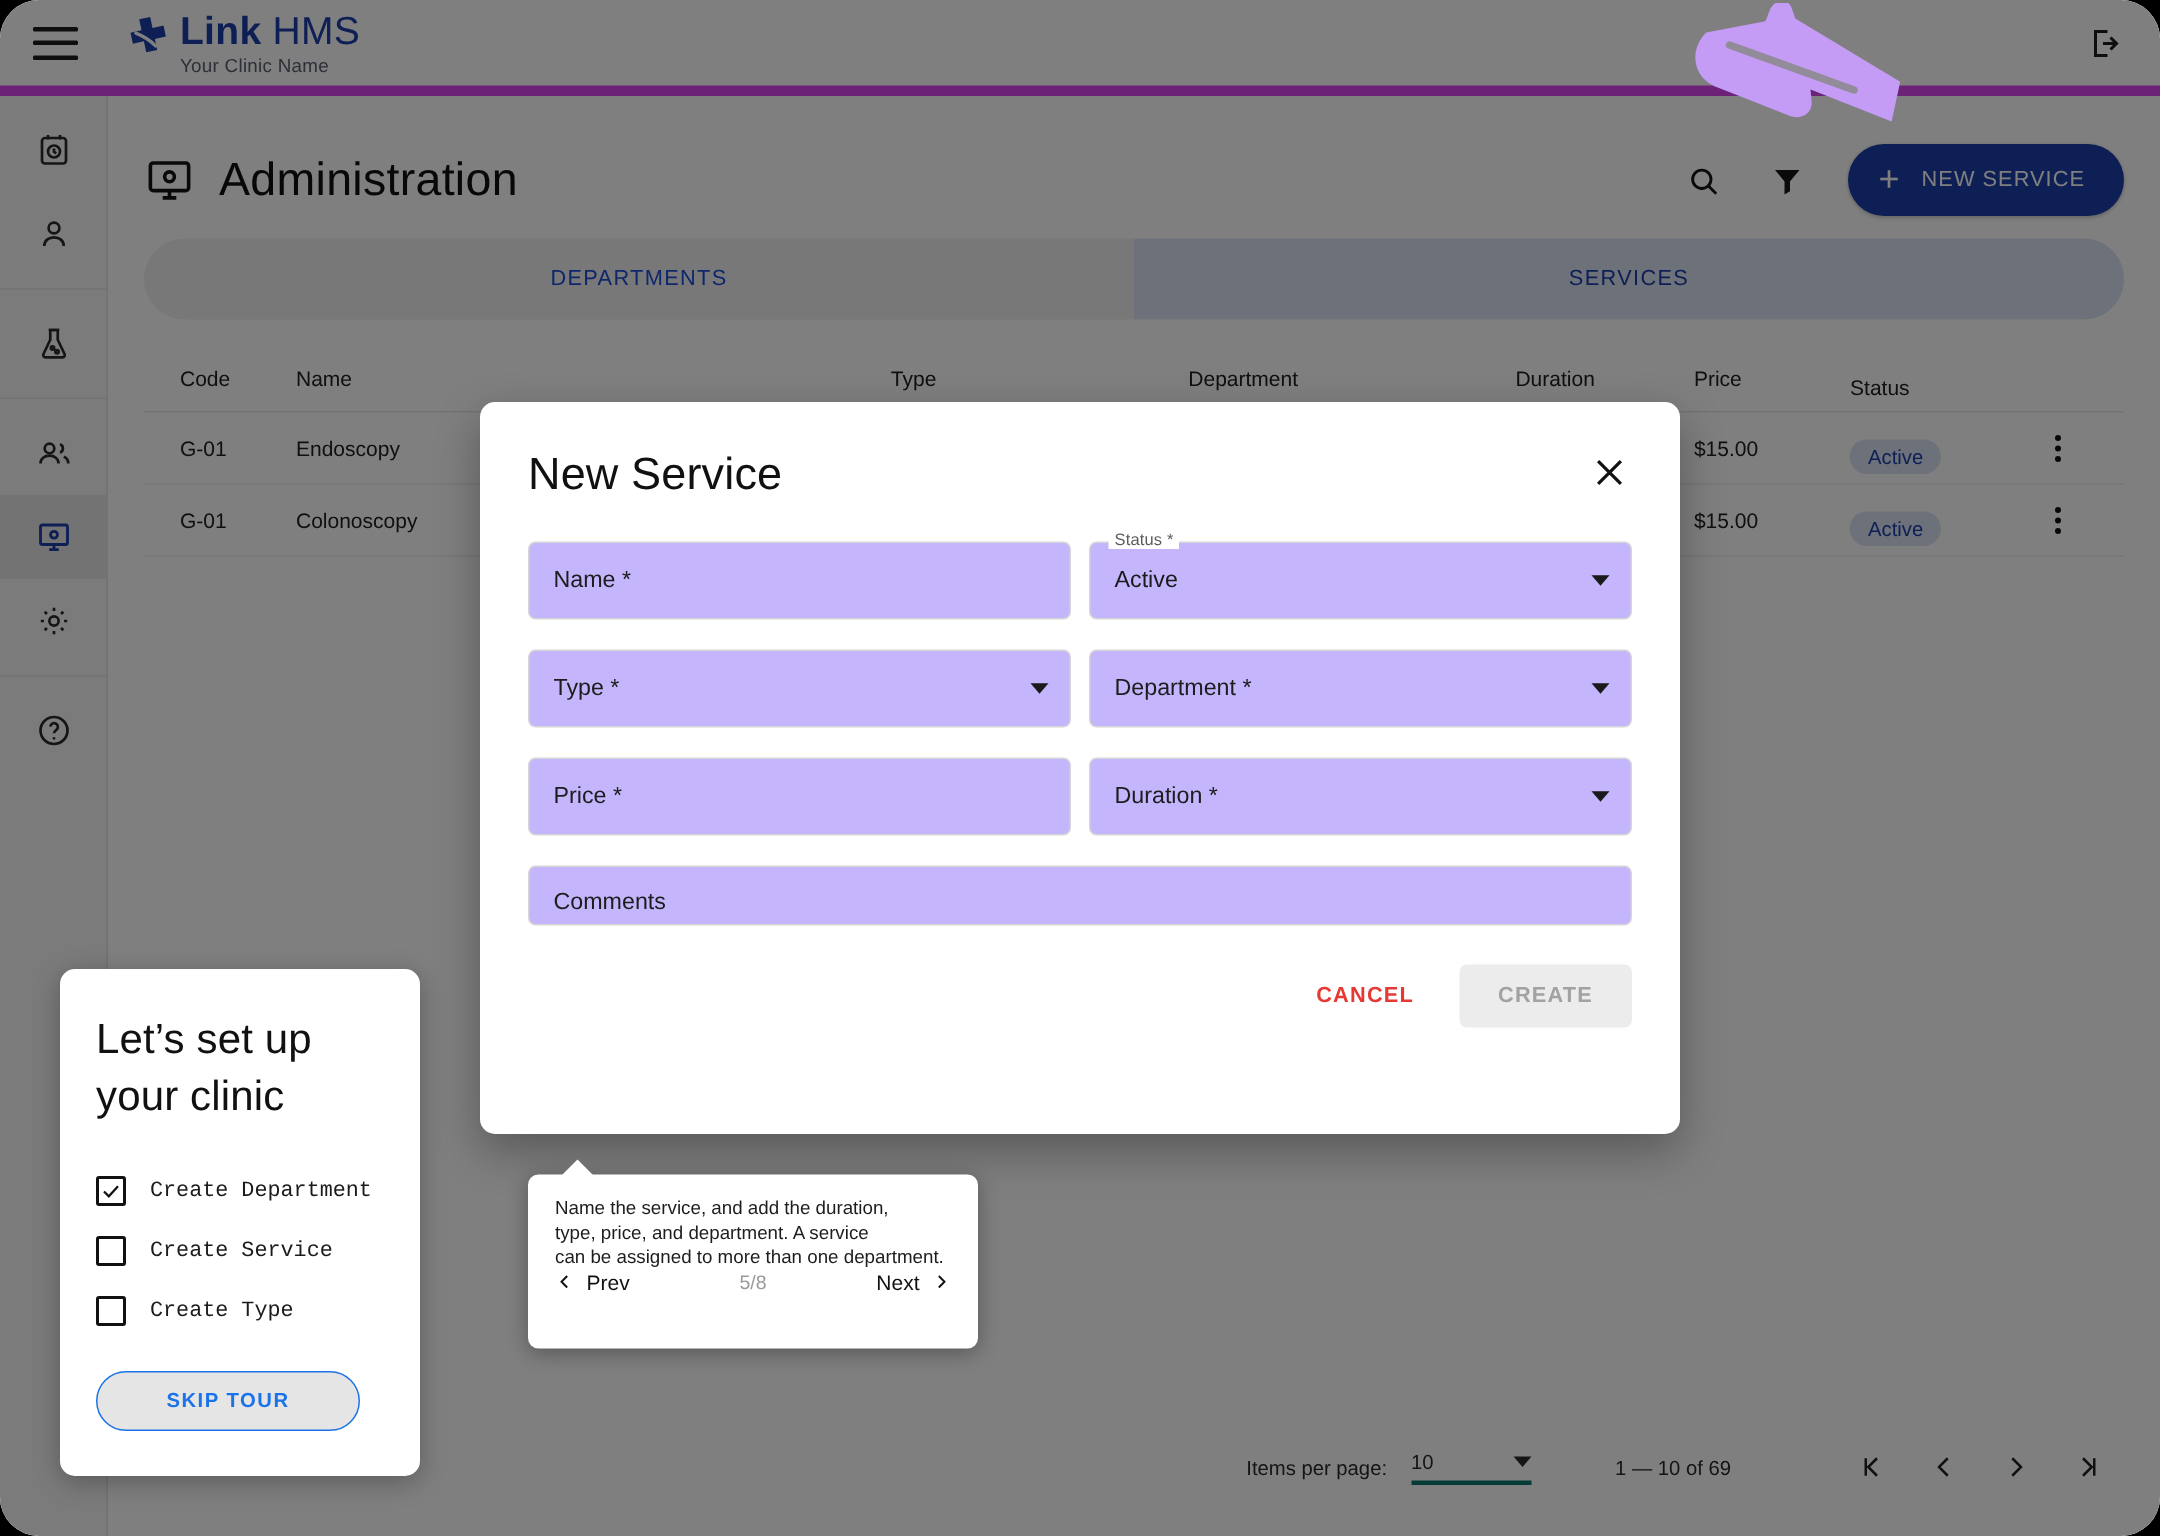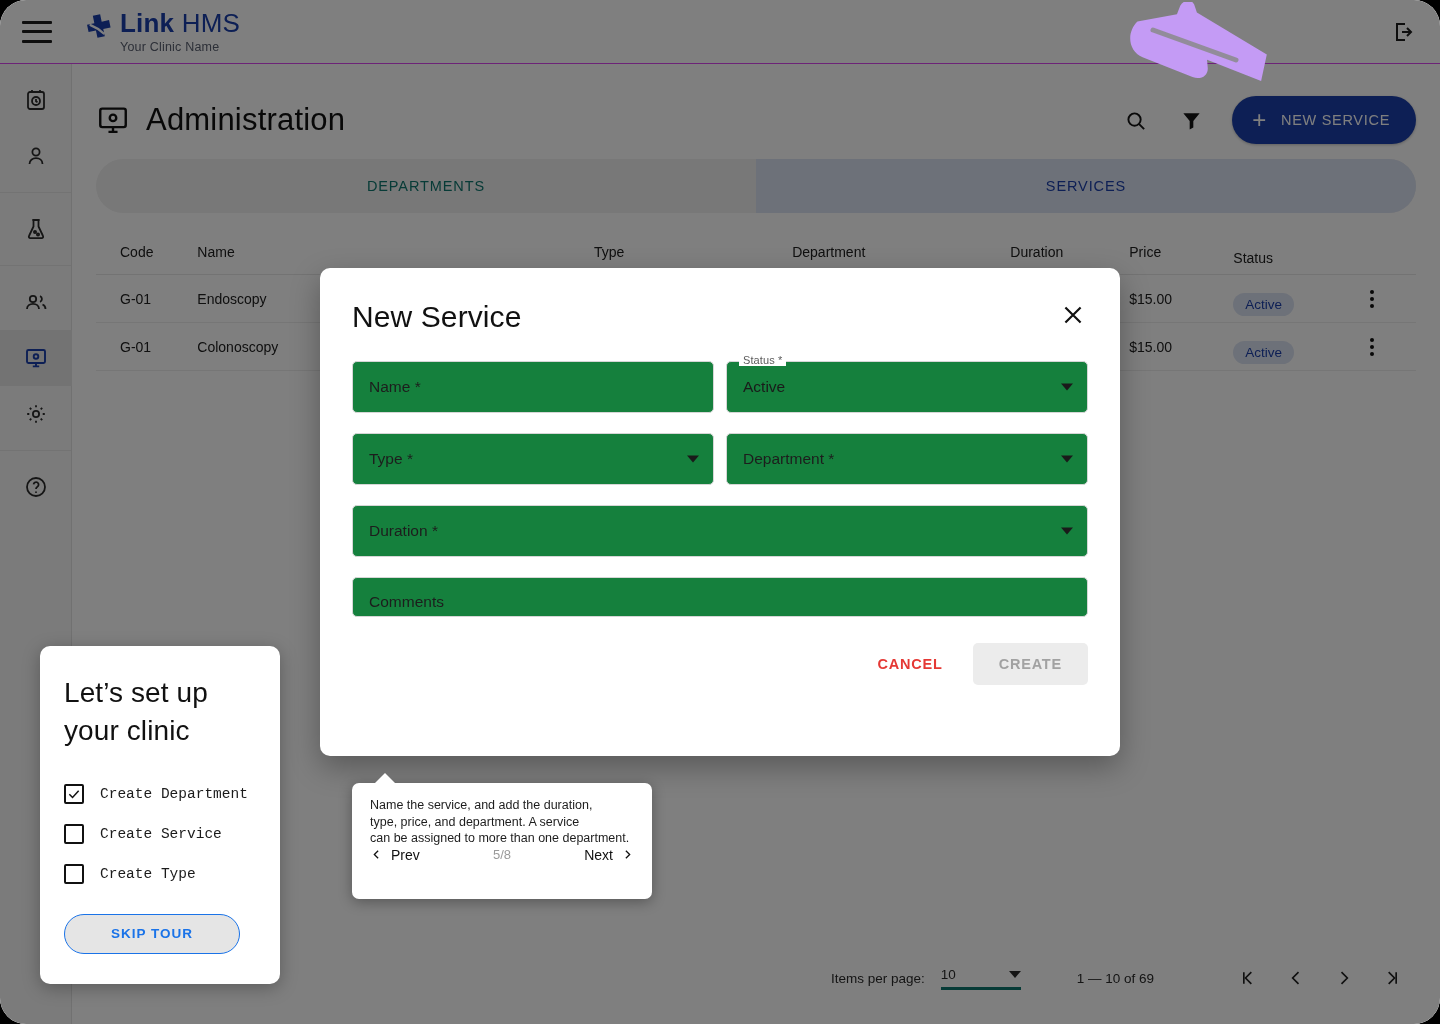--- a/index.html
+++ b/index.html
@@ -18,21 +18,21 @@
     background: #ffffff;
     border-radius: 26px;
     overflow: hidden;
   }
 
   
   #topbar {
     position: absolute; top: 0; left: 0;
     width: 1440px; height: 64px;
     background: #ffffff;
-    border-bottom: 1px solid #d946ef;
+    border-bottom: 7px solid #d946ef;
     display: flex; align-items: center;
     z-index: 4;
   }
   #hamburger {
     width: 30px; height: 22px;
     margin-left: 22px;
     display: flex; flex-direction: column; justify-content: space-between;
     cursor: pointer;
   }
   #hamburger i { display: block; height: 3px; background: #1c1c1c; border-radius: 1px; }
@@ -105,21 +105,21 @@
   
   #tabs {
     position: absolute; top: 95px; left: 24px;
     width: 1320px; height: 54px;
     background: #f0f0f0; border-radius: 27px;
     display: flex; overflow: hidden;
   }
   .tab {
     flex: 1; display: flex; align-items: center; justify-content: center;
     font-size: 14.5px; letter-spacing: .9px; font-weight: 500;
-    color: #0f766e; cursor: pointer;
+    color: #1d4ed8; cursor: pointer;
   }
   .tab.active { background: #dbe2f2; color: #1b3faa; }
 
   
   #table {
     position: absolute; top: 165px; left: 24px;
     width: 1320px;
   }
   .thead, .trow {
     display: flex; align-items: center;
@@ -185,21 +185,21 @@
   }
   #form { margin-top: 27px; }
   .frow { display: flex; gap: 12px; margin-bottom: 20px; }
   .field {
     position: relative;
     height: 52px; flex: 1;
     border: 1px solid #d6d6d6; border-radius: 5px;
     display: flex; align-items: center;
     padding: 16px 16px;
     font-size: 15.5px; color: #1a1a1a;
-    background: #15803d; cursor: text;
+    background: #c4b5fd; cursor: text;
   }
   .field.select { cursor: pointer; }
   .field .ph { color: #1d1d1d; }
   .field .float-label {
     position: absolute; top: -8px; left: 12px;
     background: #fff; padding: 0 4px;
     font-size: 11px; color: #5c5c5c; letter-spacing: .1px;
   }
   .caret {
     position: absolute; right: 14px; top: 50%; transform: translateY(-50%);
@@ -519,20 +519,23 @@
           <span class="ph">Type *</span>
           <span class="caret"></span>
         </div>
         <div class="field select">
           <span class="ph">Department *</span>
           <span class="caret"></span>
         </div>
       </div>
 
       <div class="frow">
+        <div class="field">
+          <span class="ph">Price *</span>
+        </div>
         <div class="field select">
           <span class="ph">Duration *</span>
           <span class="caret"></span>
         </div>
       </div>
 
       <div class="frow">
         <div class="field wide">
           <span class="ph">Comments</span>
         </div>

